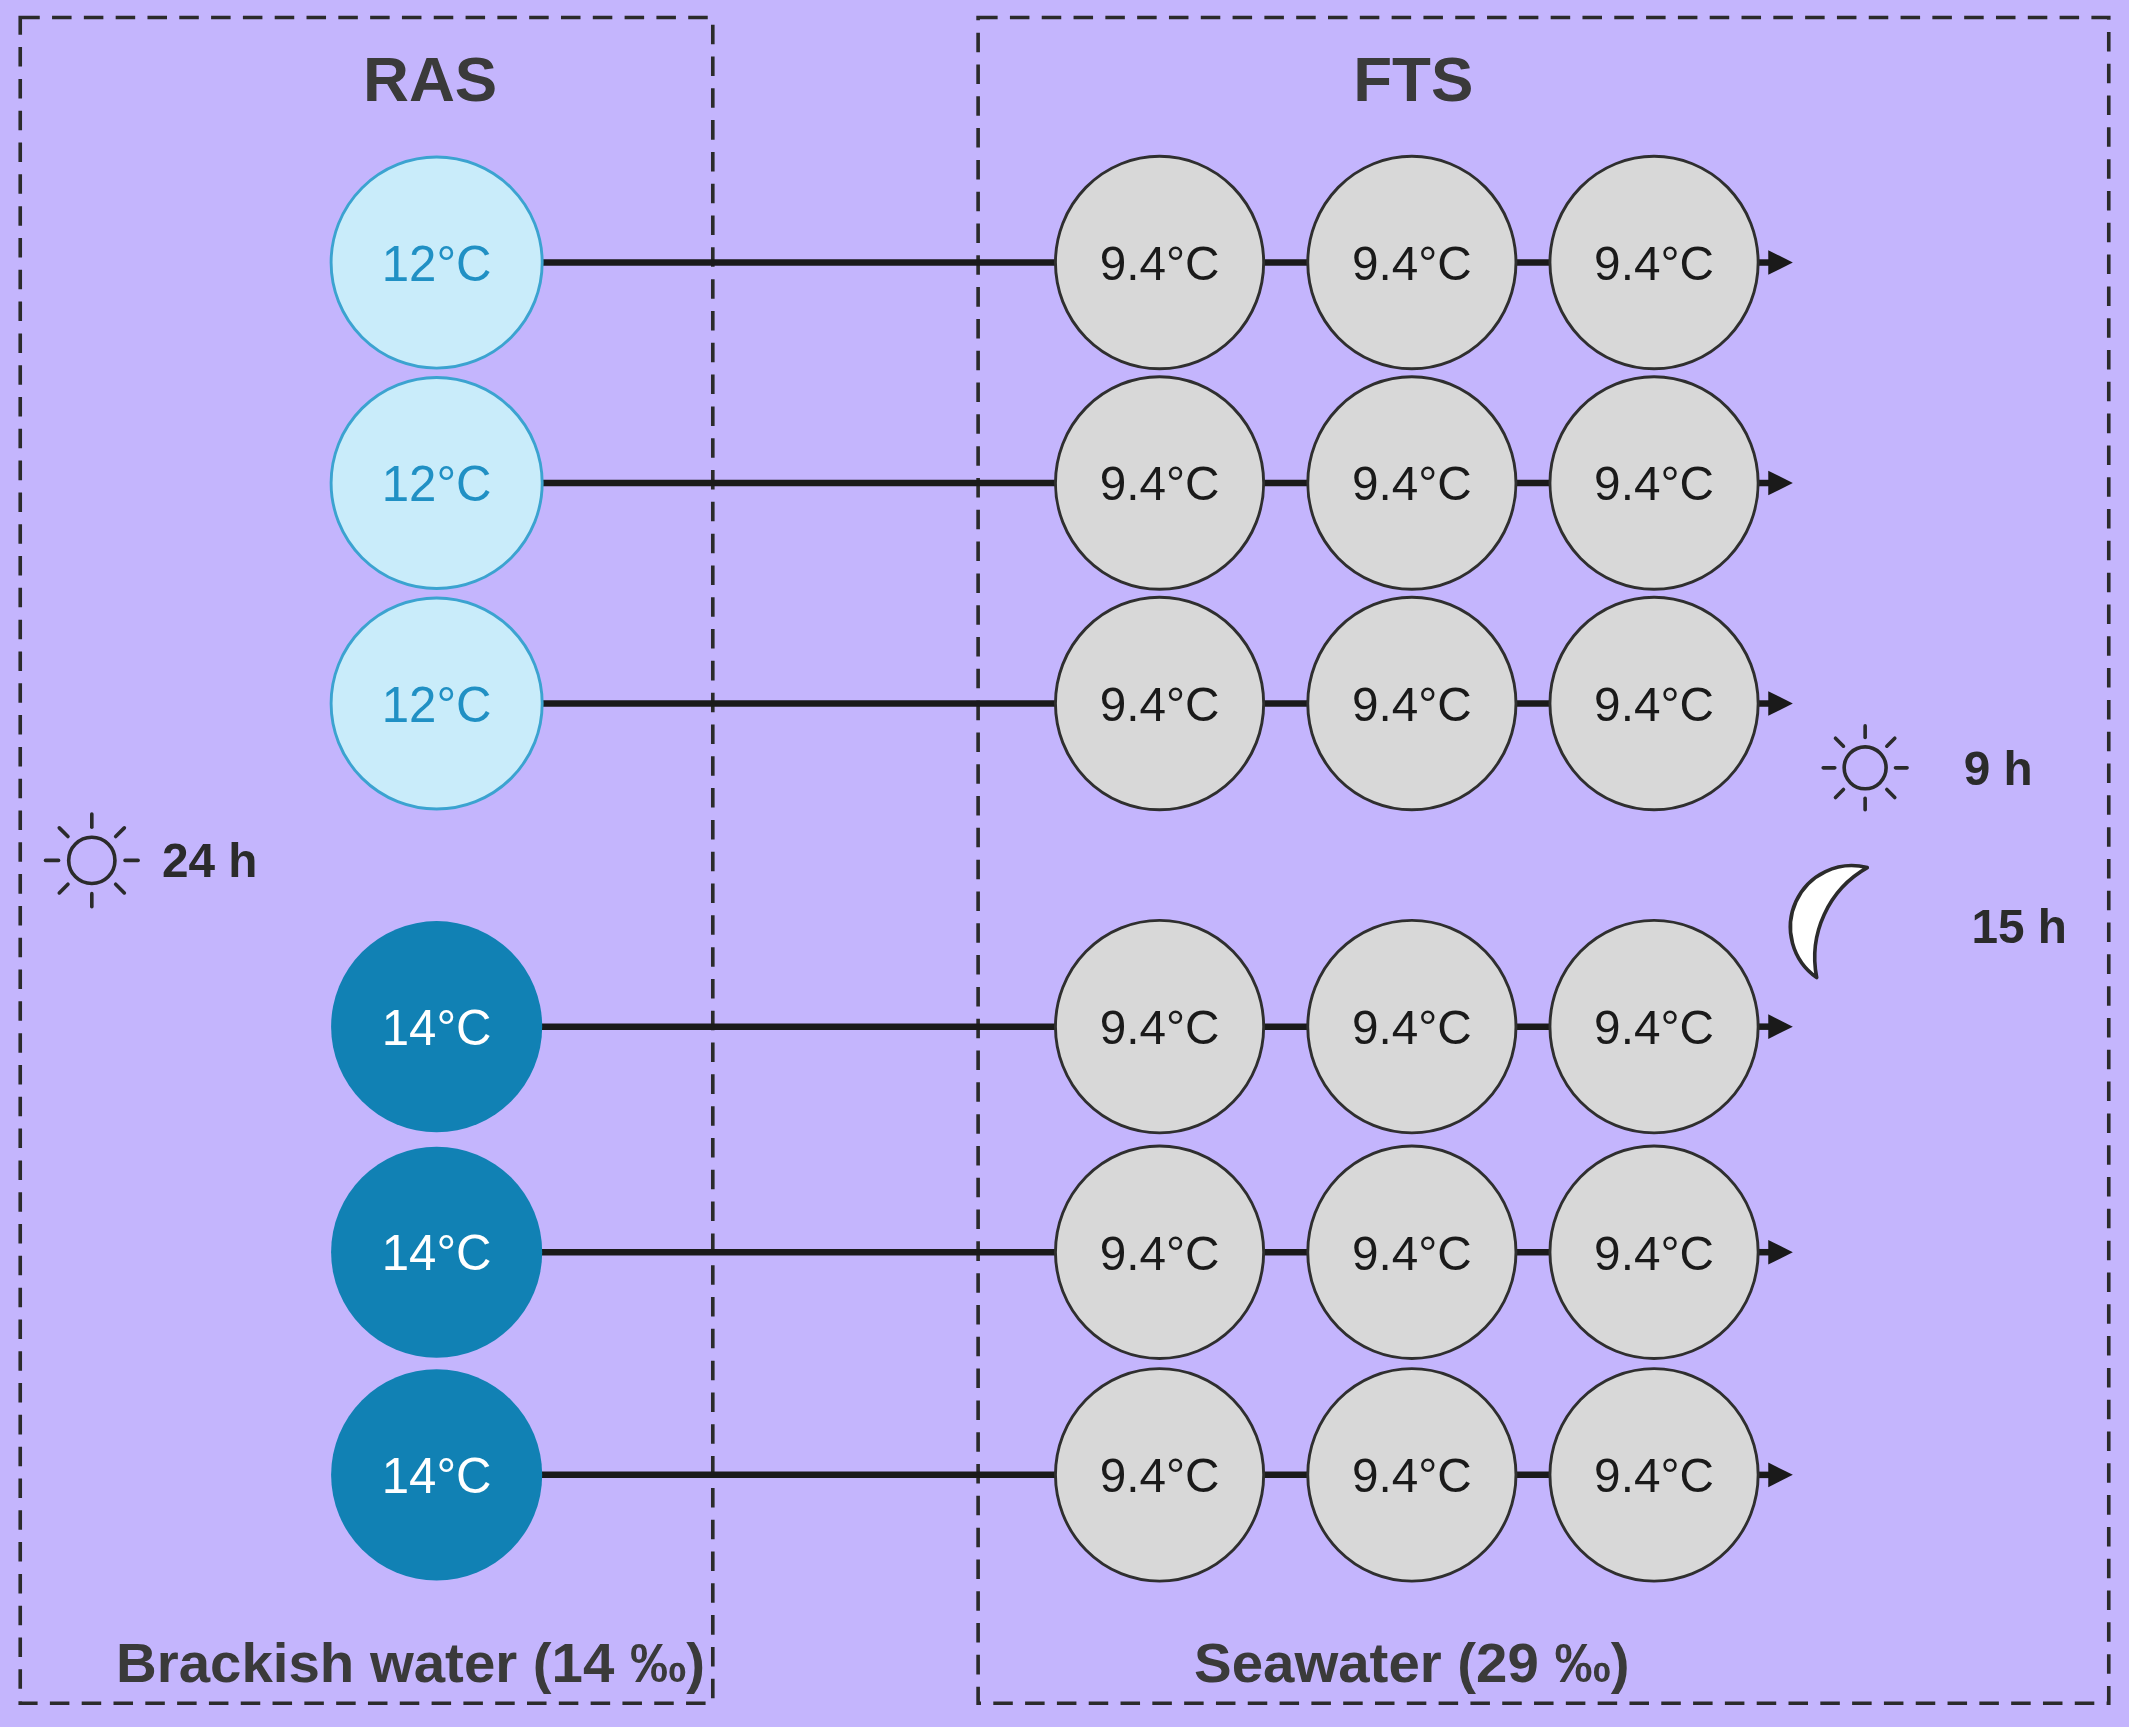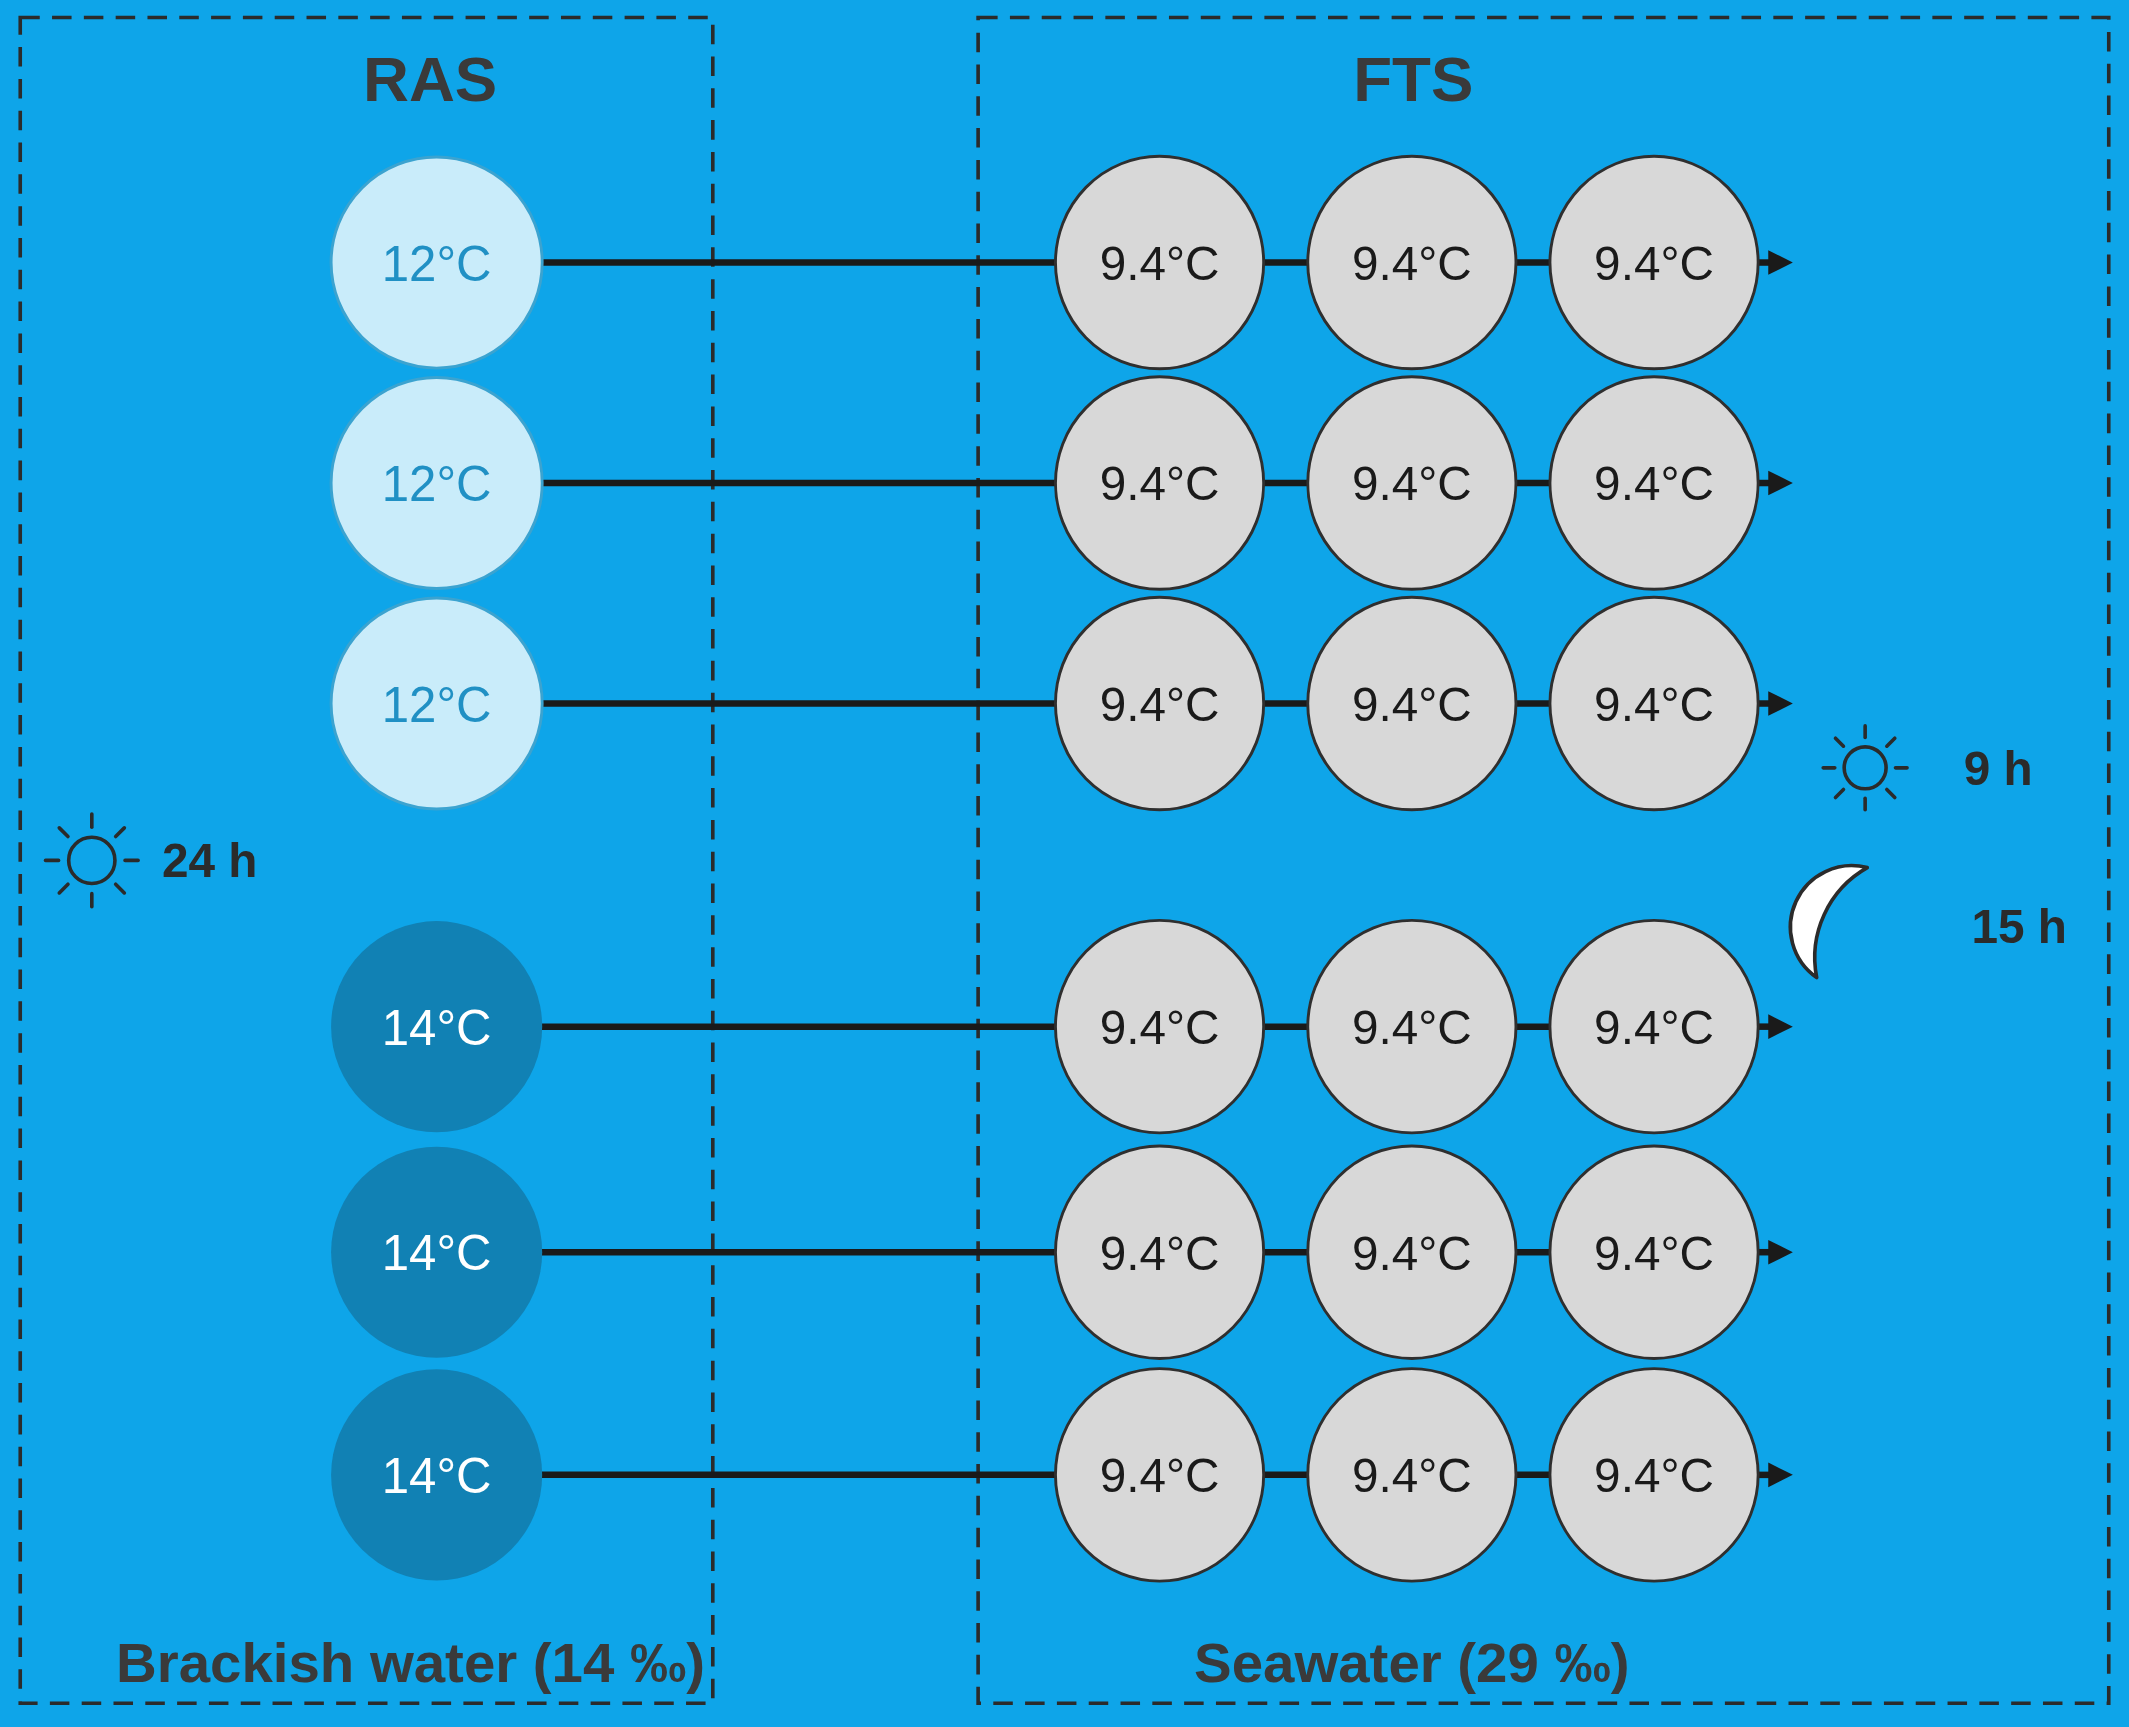--- a/index.html
+++ b/index.html
@@ -1,16 +1,16 @@
 <!DOCTYPE html>
 <html style="font-size:11.6px"><head>
 <meta charset="utf-8">
 <style>
   html,body{margin:0;padding:0;background:#ffffff;}
-  .stage{width:2129px;height:1728px;position:relative;background:#0ea5e9;}
+  .stage{width:2129px;height:1728px;position:relative;background:#c4b5fd;}
   svg{display:block;}
   text{font-family:"Liberation Sans", sans-serif;}
   .title{font-size:88px;font-weight:bold;fill:#3A3A3A;text-anchor:middle;}
   .bottom-label{font-size:78px;font-weight:bold;fill:#3A3A3A;text-anchor:middle;}
   .hours{font-size:66px;font-weight:bold;fill:#2B2B2B;text-anchor:middle;}
   .ras-temp-light{font-size:68px;fill:#2090C4;text-anchor:middle;}
   .ras-temp-dark{font-size:68px;fill:#FFFFFF;text-anchor:middle;}
   .fts-temp{font-size:66px;fill:#1A1A1A;text-anchor:middle;}
   .box{fill:none;stroke:#2B2B2B;stroke-width:5;stroke-dasharray:27 17;}
   .flow{stroke:#1A1A1A;stroke-width:9;}

